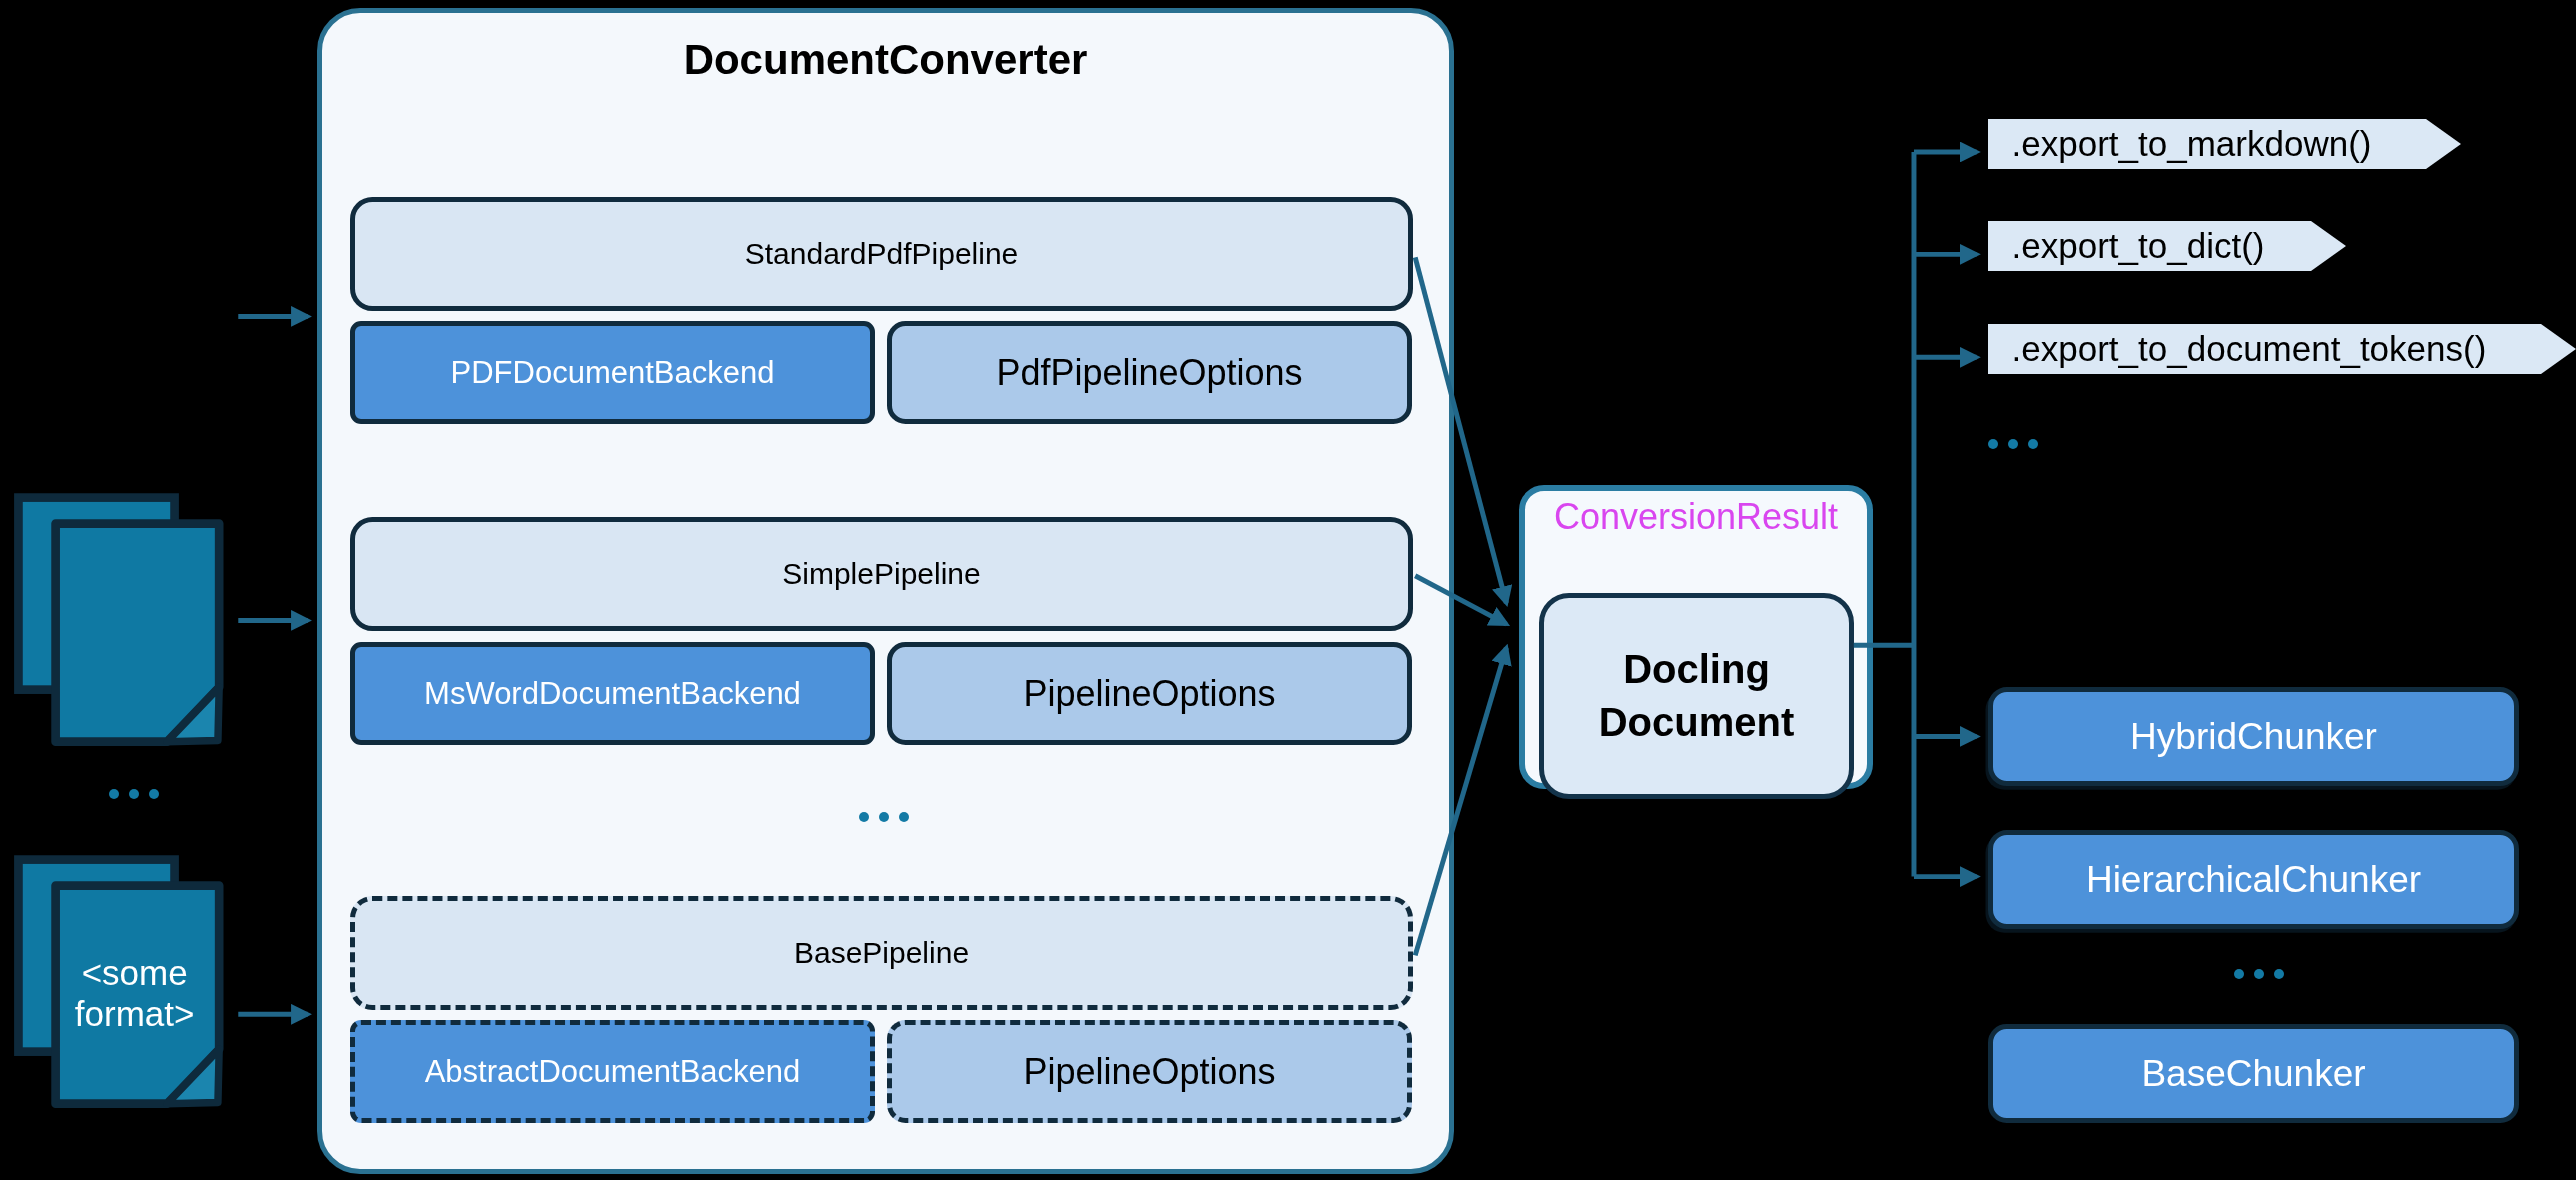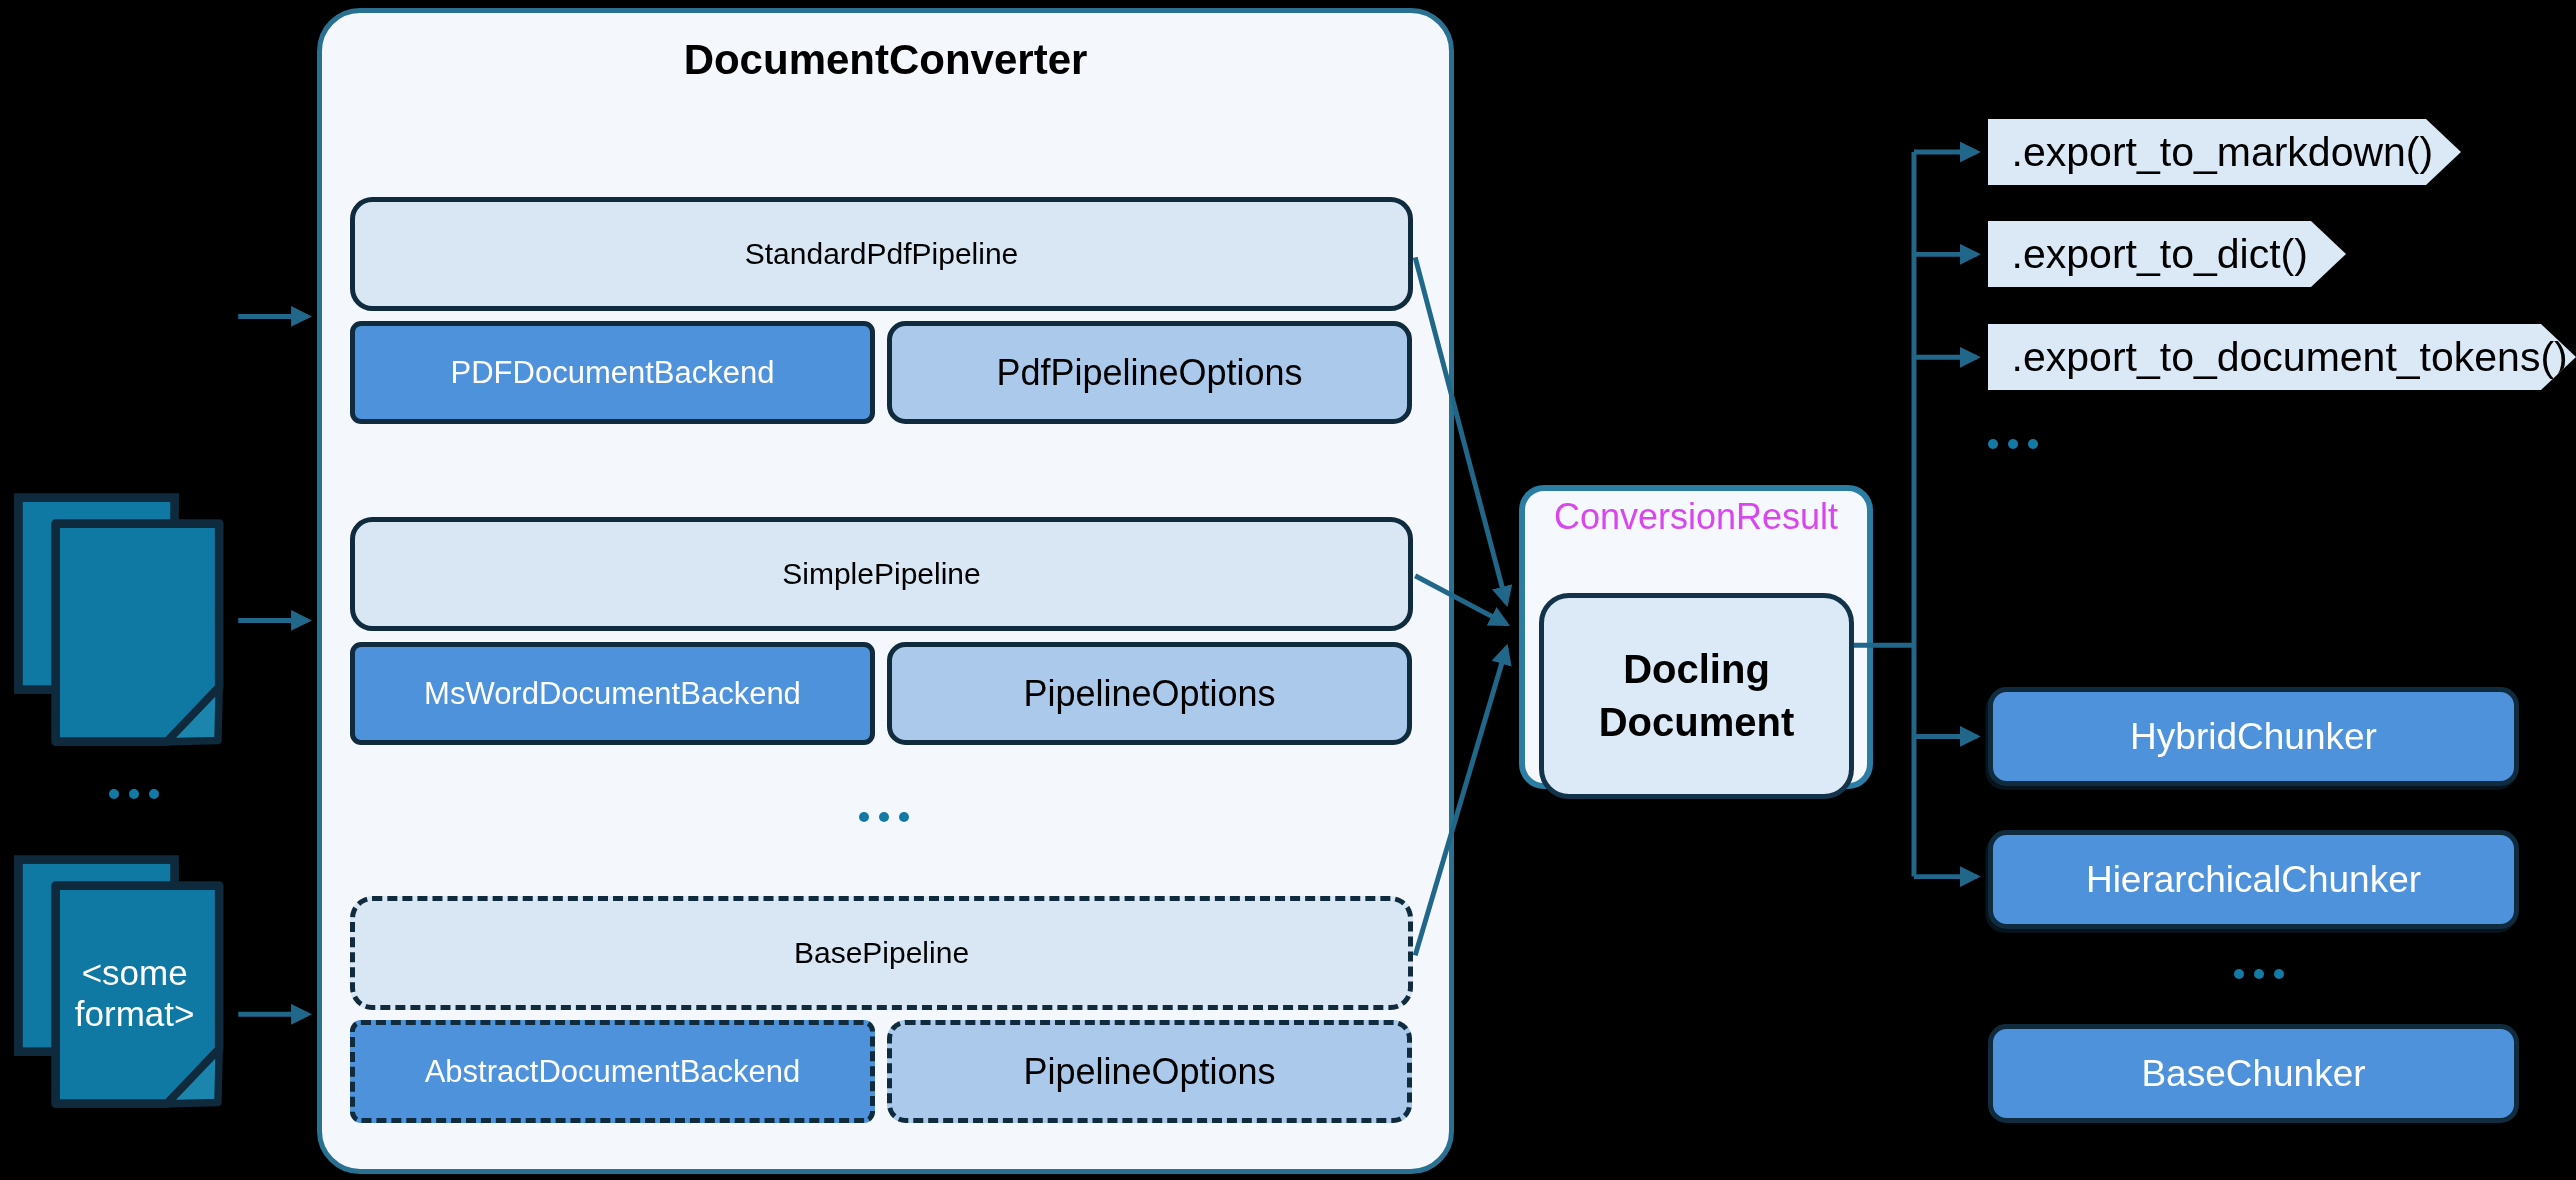--- a/index.html
+++ b/index.html
@@ -43,31 +43,31 @@
     font-size:36px; color:#d946ef;
   }
   .docling-box{
     position:absolute; left:1539px; top:553px; width:315px; height:206px;
     background:#DCE9F6; border:5.6px solid #13334A; border-radius:30px; box-sizing:border-box;
     display:flex; flex-direction:column; align-items:center; justify-content:center;
     font-size:40px; font-weight:bold; color:#000; line-height:1.32; text-align:center;margin-top:40px;
   }
   
   .tag{
-    position:absolute; left:1988px; height:66px; background:#DBE8F5; color:#000;
-    font-size:41px; display:flex; align-items:center; padding-left:23.6px; box-sizing:border-box;
+    position:absolute; left:1988px; height:50px; background:#DBE8F5; color:#000;
+    font-size:35px; display:flex; align-items:center; padding-left:23.6px; box-sizing:border-box;
     clip-path:polygon(0 0, calc(100% - 35px) 0, 100% 50%, calc(100% - 35px) 100%, 0 100%);
   }
   
   .chunk{
     position:absolute; left:1988px; width:531px; height:99px; box-sizing:border-box;
     background:#4D92DA; border:5.6px solid #102B3D; border-radius:18.6px;
     display:flex; align-items:center; justify-content:center; color:#fff; font-size:37px;
   }
-  .chunk.solid{box-shadow:-2.5px 3.7px 0 rgba(12,33,48,0.6);}
+  .chunk.solid{box-shadow:-2.5px 3.7px 0 rgba(12,33,48,0.6);border-radius:19px;}
   
   .dots{position:absolute; display:flex; gap:10px;}
   .dot{width:10px; height:10px; border-radius:50%; background:#137AA5;}
   
   #arrows{position:absolute; left:0; top:0; z-index:50; pointer-events:none;}
 </style>
 </head>
 <body>
 
 <div id="canvas">

